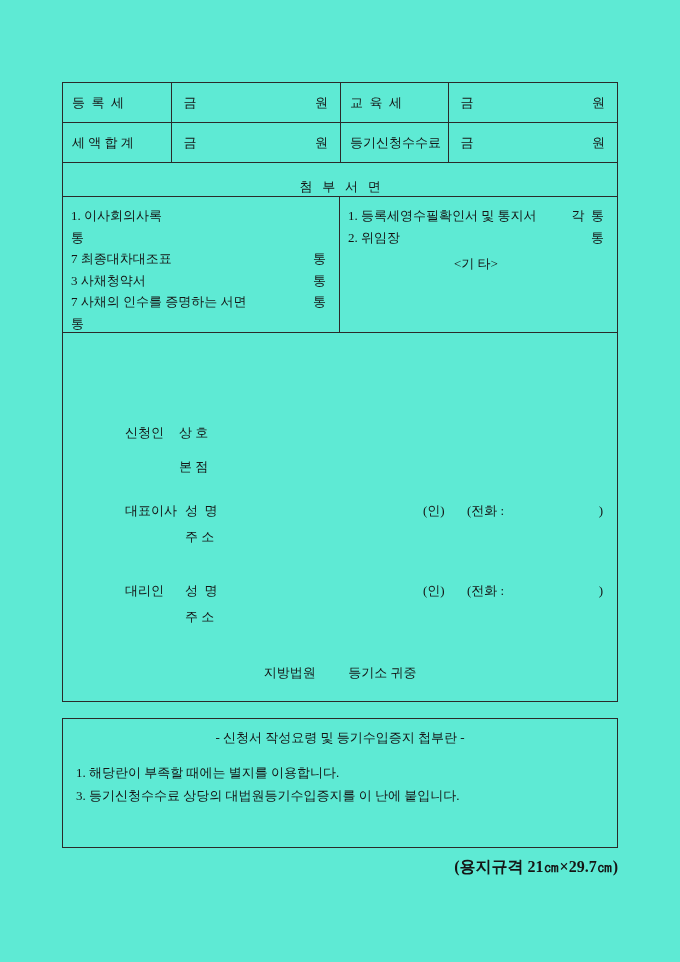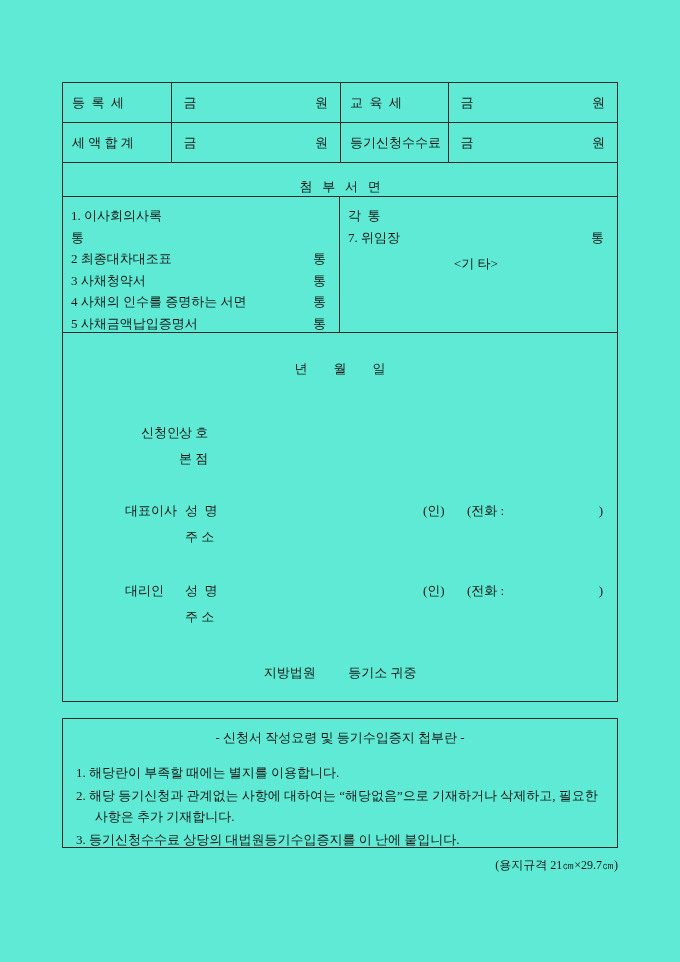--- a/index.html
+++ b/index.html
@@ -40,21 +40,21 @@
   .phone-group { display:flex; justify-content:space-between; width:136px; }
 
   
   .note-box {
     position:absolute; left:62px; top:718px; width:556px; height:130px;
     border:1.6px solid #2a2a2a; padding:10px 13px 0 13px;
   }
   .note-title { text-align:center; margin-bottom:15px; }
   .note-item { padding-left:1.45em; text-indent:-1.45em; line-height:21px; margin-bottom:2px; }
 
-  .paper-size { position:absolute; right:62px; top:857px; font-size:12px; }
+  .paper-size { position:absolute; right:62px; top:857px; font-size:16px;font-weight:bold; }
 </style>
 </head>
 <body>
 
 <div class="page">
 
   <div class="main-table">
 
     <div class="row tax-row">
       <div class="cell label-cell">
@@ -97,57 +97,56 @@
     <div class="row att-row">
       <div class="att-col att-col-left">
         <div class="att-line">
           <span class="txt">1. 이사회의사록</span>
           <span class="unit"></span>
         </div>
         <div class="att-line indent">
           <span class="unit">통</span>
         </div>
         <div class="att-line">
-          <span class="txt">2 최종대차대조표</span>
+          <span class="txt">7 최종대차대조표</span>
           <span class="unit">통</span>
         </div>
         <div class="att-line">
           <span class="txt">3 사채청약서</span>
           <span class="unit">통</span>
         </div>
         <div class="att-line">
-          <span class="txt">4 사채의 인수를 증명하는 서면</span>
+          <span class="txt">7 사채의 인수를 증명하는 서면</span>
           <span class="unit">통</span>
         </div>
         <div class="att-line">
-          <span class="txt">5 사채금액납입증명서</span>
           <span class="unit">통</span>
         </div>
       </div>
       <div class="att-col">
         <div class="att-line">
+          <span class="txt">1. 등록세영수필확인서 및 통지서</span>
           <span class="unit pre">각  통</span>
         </div>
         <div class="att-line">
-          <span class="txt">7. 위임장</span>
+          <span class="txt">2. 위임장</span>
           <span class="unit">통</span>
         </div>
         <div class="att-line center">
           <span class="txt">&lt;기 타&gt;</span>
         </div>
       </div>
     </div>
 
     <div class="row body-cell">
 
-      <span class="abs full-center pre" style="top:26px;">년        월        일</span>
 
-      <span class="abs" style="left:78px; top:90px;">신청인</span>
+      <span class="abs" style="left:62px; top:90px;">신청인</span>
       <span class="abs pre" style="left:116px; top:90px;">상 호</span>
-      <span class="abs pre" style="left:116px; top:116px;">본 점</span>
+      <span class="abs pre" style="left:116px; top:124px;">본 점</span>
 
       <span class="abs" style="left:62px; top:168px;">대표이사</span>
       <span class="abs pre" style="left:122px; top:168px;">성  명</span>
       <span class="abs" style="left:360px; top:168px;">(인)</span>
       <span class="abs phone-group" style="left:404px; top:168px;">
         <span>(전화 :</span>
         <span>)</span>
       </span>
       <span class="abs pre" style="left:122px; top:194px;">주 소</span>
 
@@ -160,19 +159,18 @@
       </span>
       <span class="abs pre" style="left:122px; top:274px;">주 소</span>
 
       <span class="abs full-center pre" style="top:330px;">지방법원          등기소 귀중</span>
     </div>
   </div>
 
   <div class="note-box">
     <div class="note-title">- 신청서 작성요령 및 등기수입증지 첩부란 -</div>
     <div class="note-item">1. 해당란이 부족할 때에는 별지를 이용합니다.</div>
-    <div class="note-item">2. 해당 등기신청과 관계없는 사항에 대하여는 “해당없음”으로 기재하거나 삭제하고, 필요한 사항은 추가 기재합니다.</div>
     <div class="note-item">3. 등기신청수수료 상당의 대법원등기수입증지를 이 난에 붙입니다.</div>
   </div>
 
   <div class="paper-size">(용지규격 21㎝×29.7㎝)</div>
 
 </div>
 
 </body></html>

